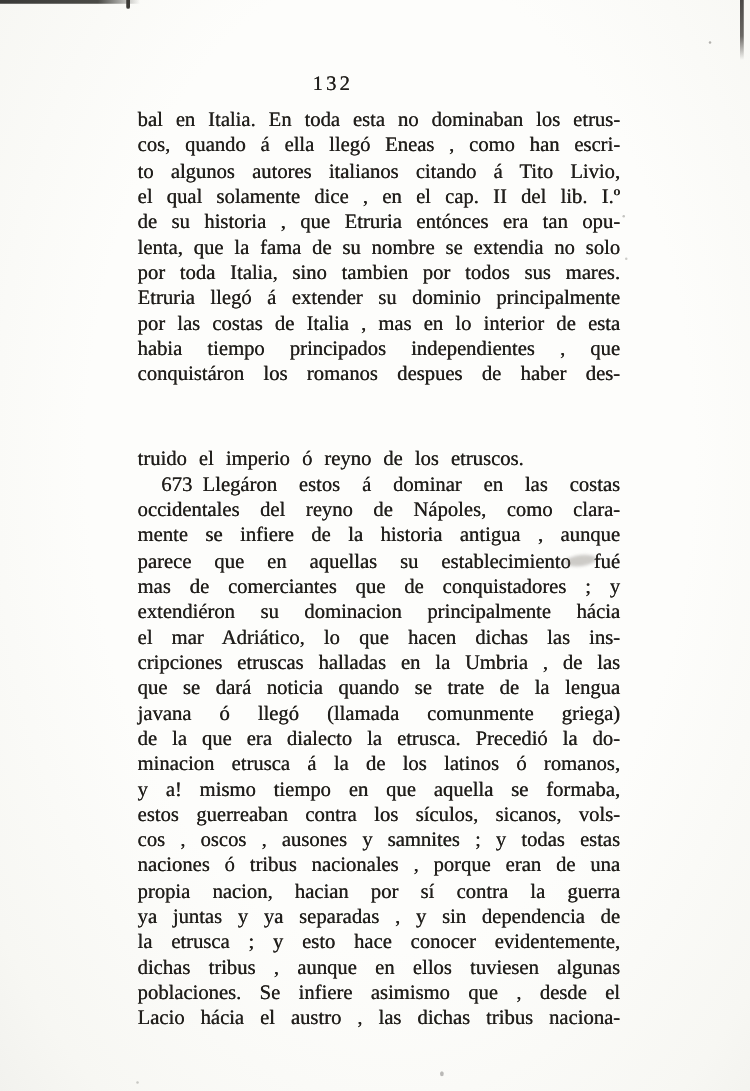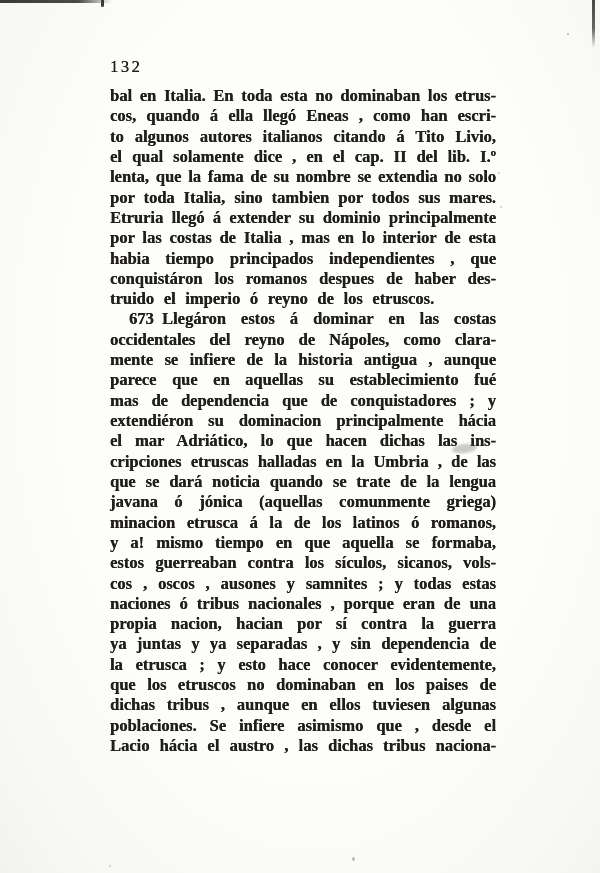--- a/index.html
+++ b/index.html
@@ -6,43 +6,42 @@
   .page{
     position:relative;
     width:600px;height:873px;
     background:radial-gradient(ellipse at 52% 42%, #fdfdfb 55%, #f7f7f3 88%, #f2f2ee 100%);
     font-family:"Liberation Serif","DejaVu Serif",serif;
     color:#211f1c;
     overflow:hidden;
   }
   .header{
     position:absolute;top:57px;left:110px;width:386px;
-    display:flex;align-items:baseline;
+    display:flex;align-items:baseline;justify-content:center;
   }
   .page-number{
     width:78px;font-size:16.5px;letter-spacing:2.5px;
     text-shadow:0.25px 0 0 #2a2722;
   }
   .header-title{
     flex:1;text-align:center;font-size:14.5px;letter-spacing:1.8px;word-spacing:4px;
     text-shadow:0.25px 0 0 #2a2722;
   }
   .header-spacer{width:28px;}
   .body-text{
     position:absolute;top:86px;left:110px;width:386px;
   }
   .line{
     font-size:16.5px;line-height:20.32px;height:20.32px;
     white-space:nowrap;
     text-align:justify;text-align-last:justify;
     text-shadow:0.25px 0 0 #2a2722;
-    font-weight:bold;
   }
   .line.indent{padding-left:19px;}
-  .line.unjust{text-align-last:left;word-spacing:5.5px;}
+  .line.unjust{text-align-last:left;word-spacing:5.5px;margin-top:48px;}
   
   .artifact{position:absolute;pointer-events:none;}
   .top-strip{
     left:0;top:0;width:112px;height:3px;
     background:linear-gradient(to right,#3a3a38 0%,#4a4a46 70%,rgba(90,90,85,0) 100%);
   }
   .top-tick{left:101px;top:0;width:3px;height:7px;background:#3c3a36;border-radius:0 0 2px 2px;}
   .right-streak{
     left:592px;top:0;width:3px;height:48px;
     background:linear-gradient(to bottom,#4a4846 0%,#6a6763 60%,rgba(110,108,104,0) 100%);
@@ -71,46 +70,47 @@
   <div class="header">
     <div class="page-number">132</div>
     <div class="header-spacer"></div>
   </div>
 
   <div class="body-text">
       <div class="line">bal en Italia. En toda esta no dominaban los etrus-</div>
       <div class="line">cos, quando á ella llegó Eneas , como han escri-</div>
       <div class="line">to algunos autores italianos citando á Tito Livio,</div>
       <div class="line">el qual solamente dice , en el cap. II del lib. I.º</div>
+      <div class="line">de su historia , que Etruria entónces era tan opu-</div>
       <div class="line">lenta, que la fama de su nombre se extendia no solo</div>
       <div class="line">por toda Italia, sino tambien por todos sus mares.</div>
       <div class="line">Etruria llegó á extender su dominio principalmente</div>
       <div class="line">por las costas de Italia , mas en lo interior de esta</div>
       <div class="line">habia tiempo principados independientes , que</div>
       <div class="line">conquistáron los romanos despues de haber des-</div>
       <div class="line unjust">truido el imperio ó reyno de los etruscos.</div>
       <div class="line indent">673 Llegáron estos á dominar en las costas</div>
       <div class="line">occidentales del reyno de Nápoles, como clara-</div>
       <div class="line">mente se infiere de la historia antigua , aunque</div>
       <div class="line">parece que en aquellas su establecimiento fué</div>
-      <div class="line">mas de dependencia que de conquistadores ; y</div>
+      <div class="line">mas de comerciantes que de conquistadores ; y</div>
       <div class="line">extendiéron su dominacion principalmente hácia</div>
       <div class="line">el mar Adriático, lo que hacen dichas las ins-</div>
       <div class="line">cripciones etruscas halladas en la Umbria , de las</div>
       <div class="line">que se dará noticia quando se trate de la lengua</div>
-      <div class="line">javana ó jónica (aquellas comunmente griega)</div>
+      <div class="line">javana ó llegó (llamada comunmente griega)</div>
+      <div class="line">de la que era dialecto la etrusca. Precedió la do-</div>
       <div class="line">minacion etrusca á la de los latinos ó romanos,</div>
       <div class="line">y a! mismo tiempo en que aquella se formaba,</div>
       <div class="line">estos guerreaban contra los sículos, sicanos, vols-</div>
       <div class="line">cos , oscos , ausones y samnites ; y todas estas</div>
       <div class="line">naciones ó tribus nacionales , porque eran de una</div>
       <div class="line">propia nacion, hacian por sí contra la guerra</div>
       <div class="line">ya juntas y ya separadas , y sin dependencia de</div>
       <div class="line">la etrusca ; y esto hace conocer evidentemente,</div>
-      <div class="line">que los etruscos no dominaban en los paises de</div>
       <div class="line">dichas tribus , aunque en ellos tuviesen algunas</div>
       <div class="line">poblaciones. Se infiere asimismo que , desde el</div>
       <div class="line">Lacio hácia el austro , las dichas tribus naciona-</div>
     </div>
 
   <div class="artifact smudge"></div>
   <div class="artifact speck s1"></div>
   <div class="artifact speck s2"></div>
   <div class="artifact speck s3"></div>
   <div class="artifact speck s4"></div>

